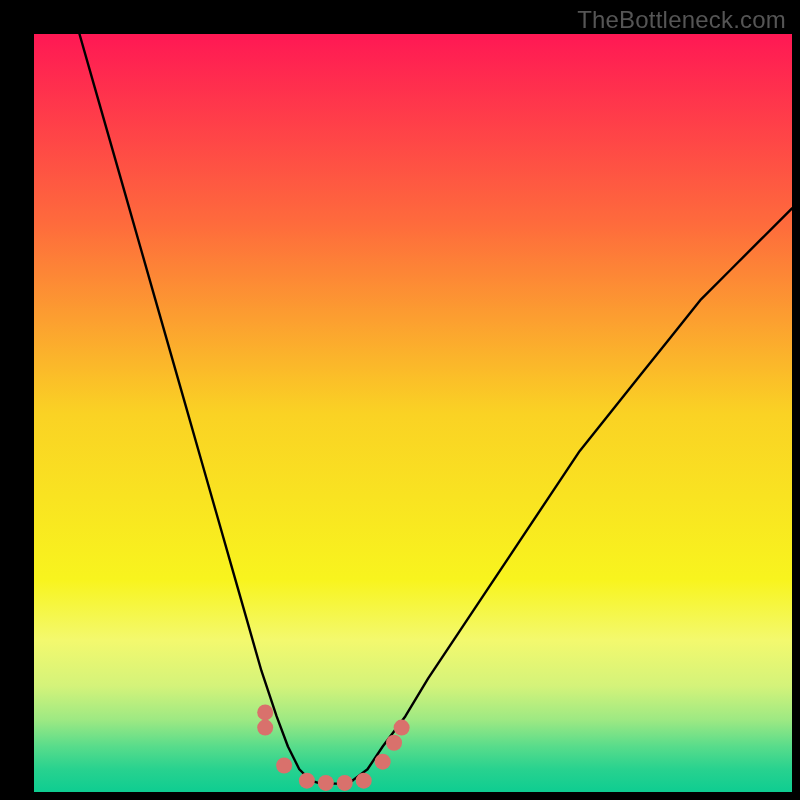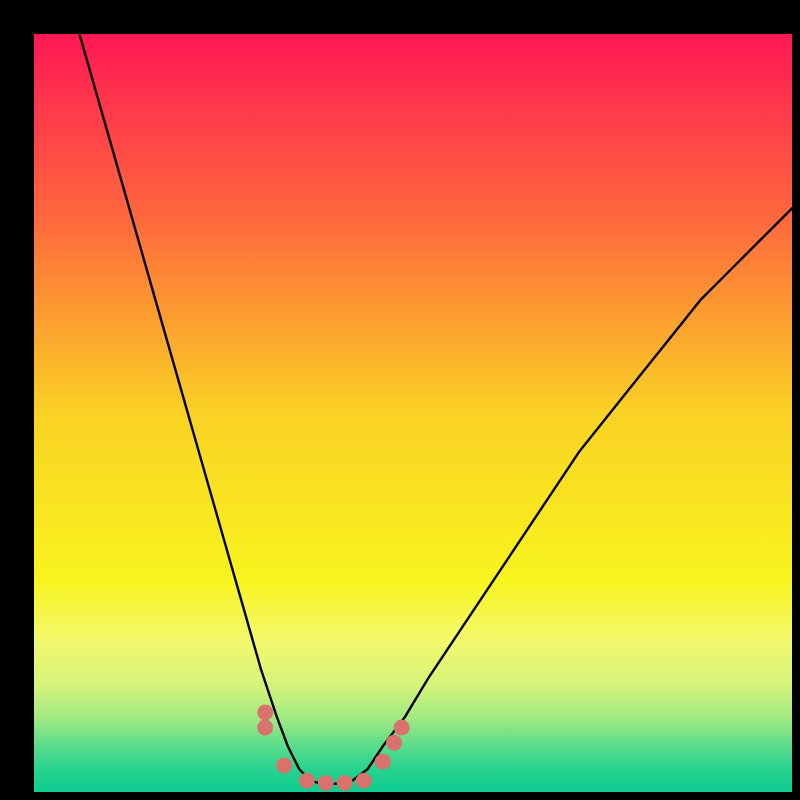--- a/index.html
+++ b/index.html
@@ -70,13 +70,14 @@
         <circle cx="306.88" cy="780.63" r="8" fill="#d9716c"></circle>
         <circle cx="325.83" cy="782.90" r="8" fill="#d9716c"></circle>
         <circle cx="344.78" cy="782.90" r="8" fill="#d9716c"></circle>
         <circle cx="363.73" cy="780.63" r="8" fill="#d9716c"></circle>
         <circle cx="382.68" cy="761.68" r="8" fill="#d9716c"></circle>
         <circle cx="394.05" cy="742.73" r="8" fill="#d9716c"></circle>
         <circle cx="401.63" cy="727.57" r="8" fill="#d9716c"></circle>
       </g>
   </svg>
 
+  <div class="watermark">TheBottleneck.com</div>
 </div>
 
 </body></html>

